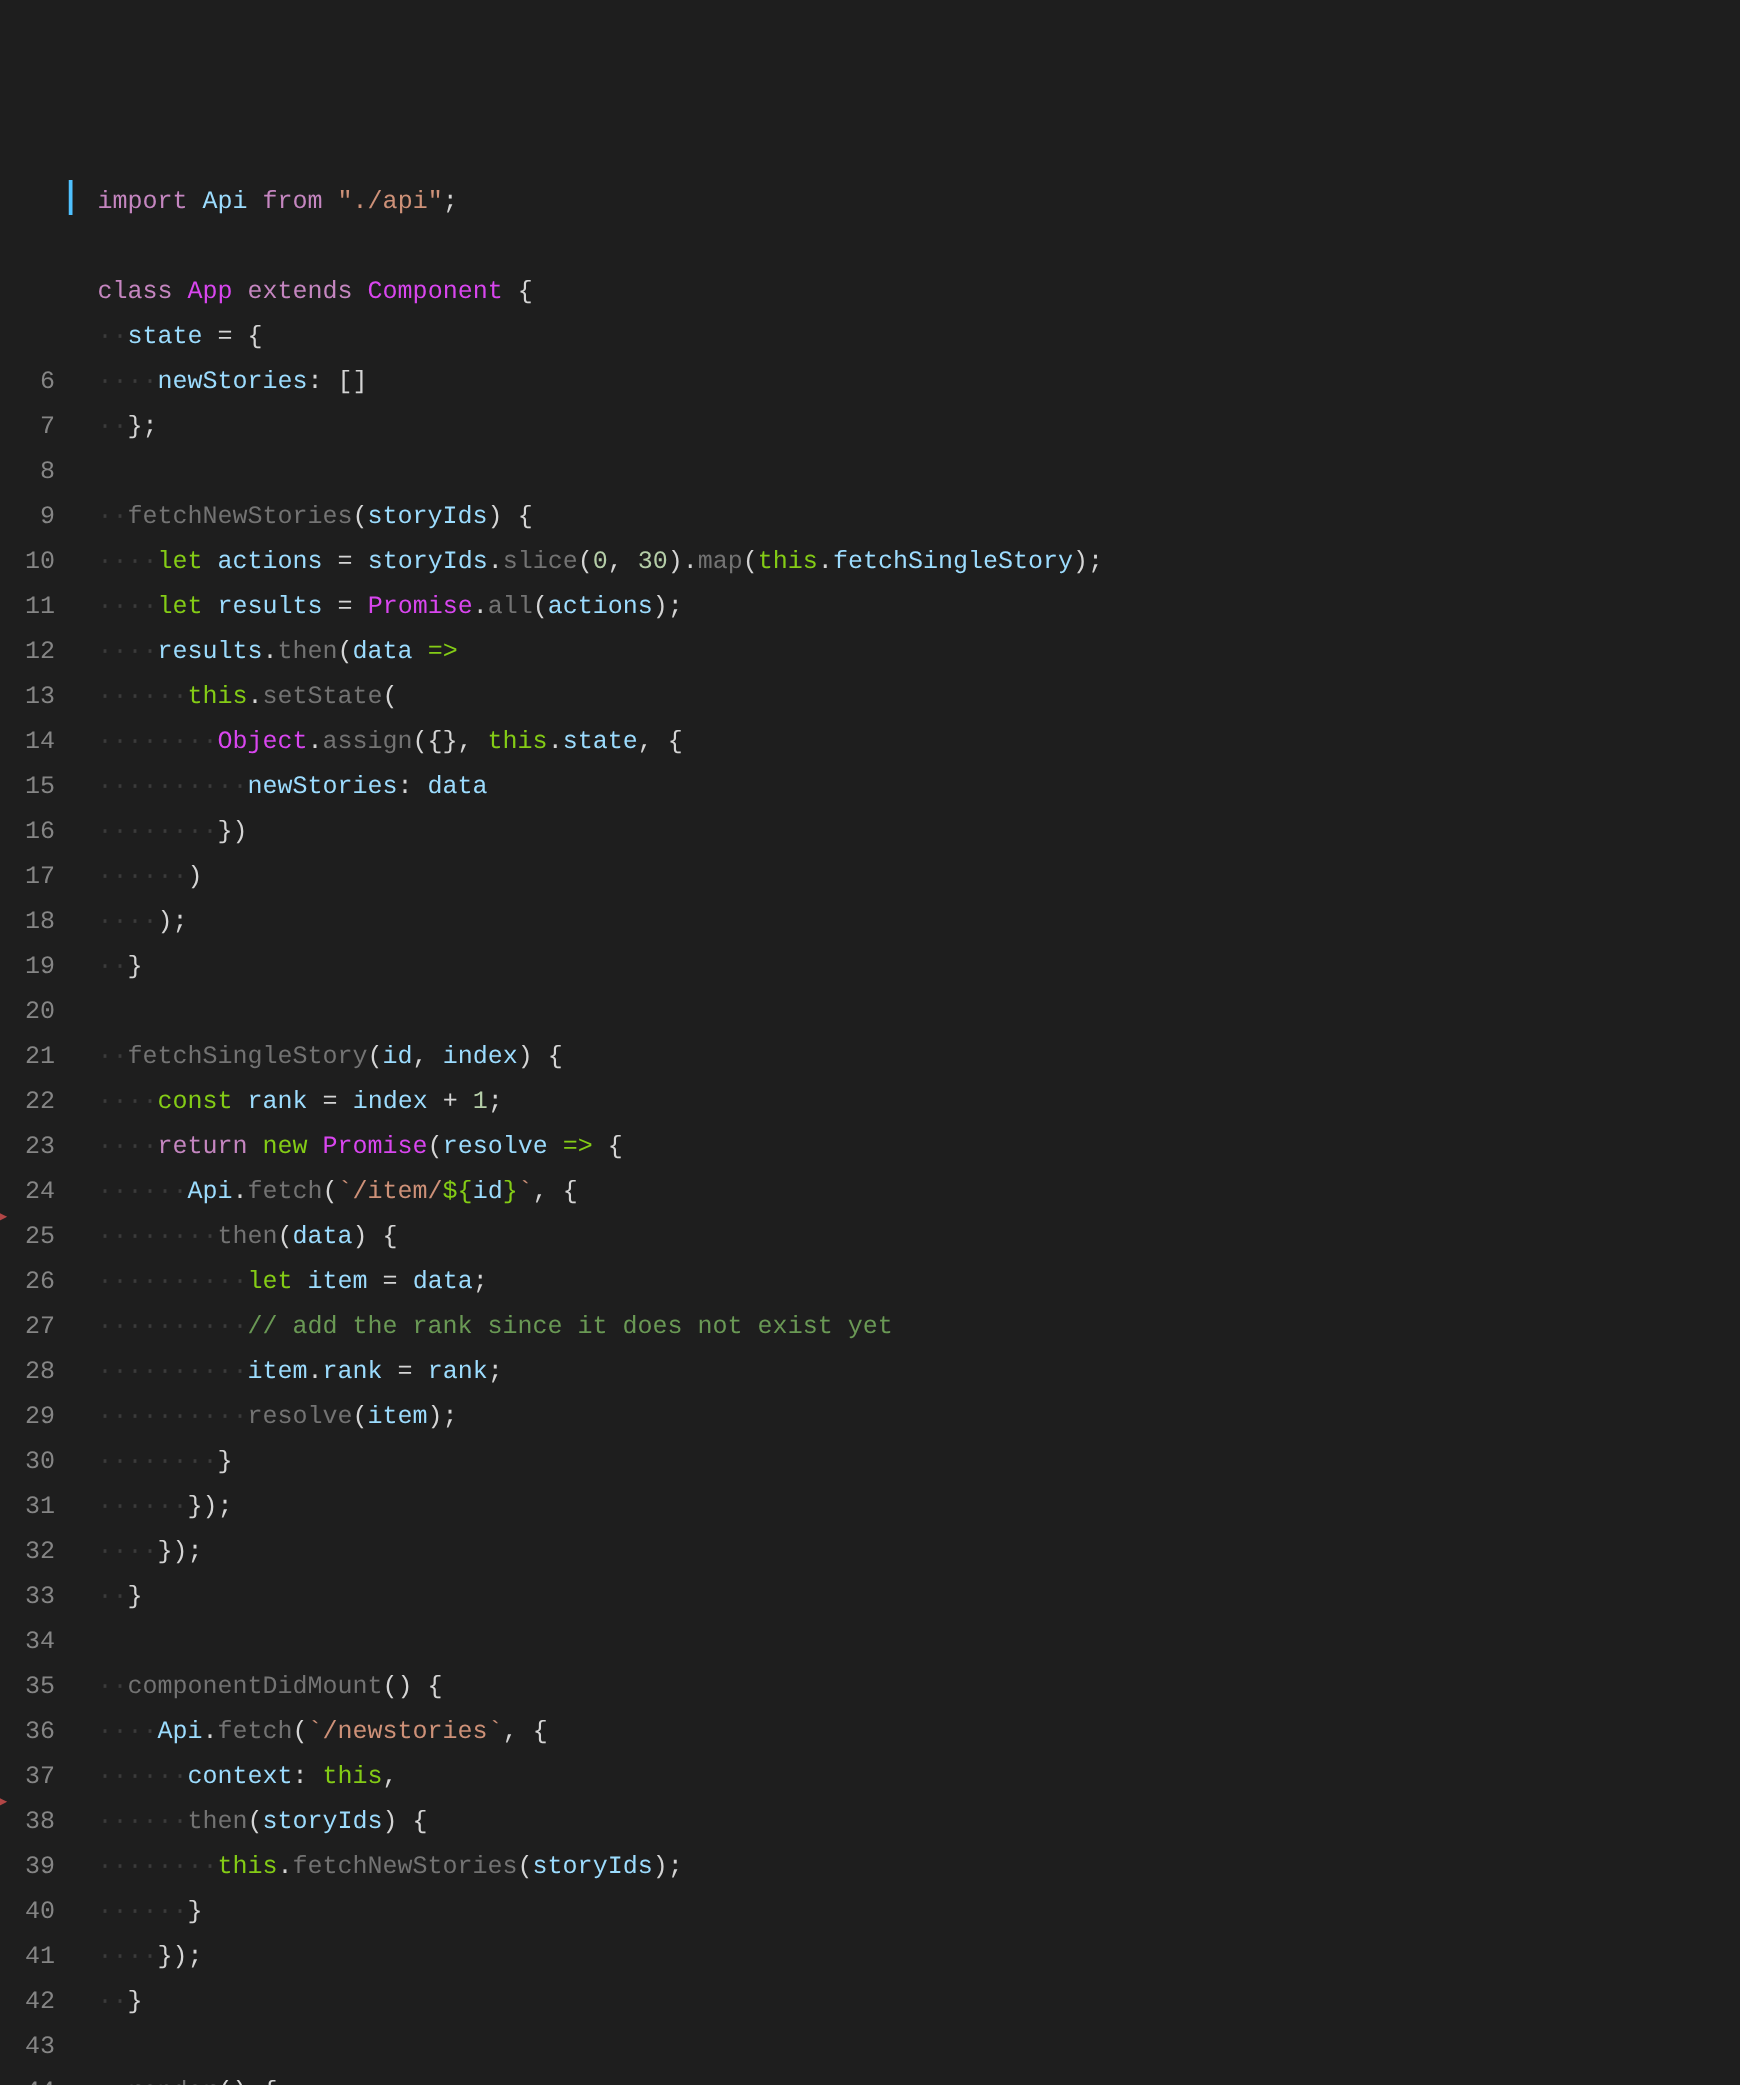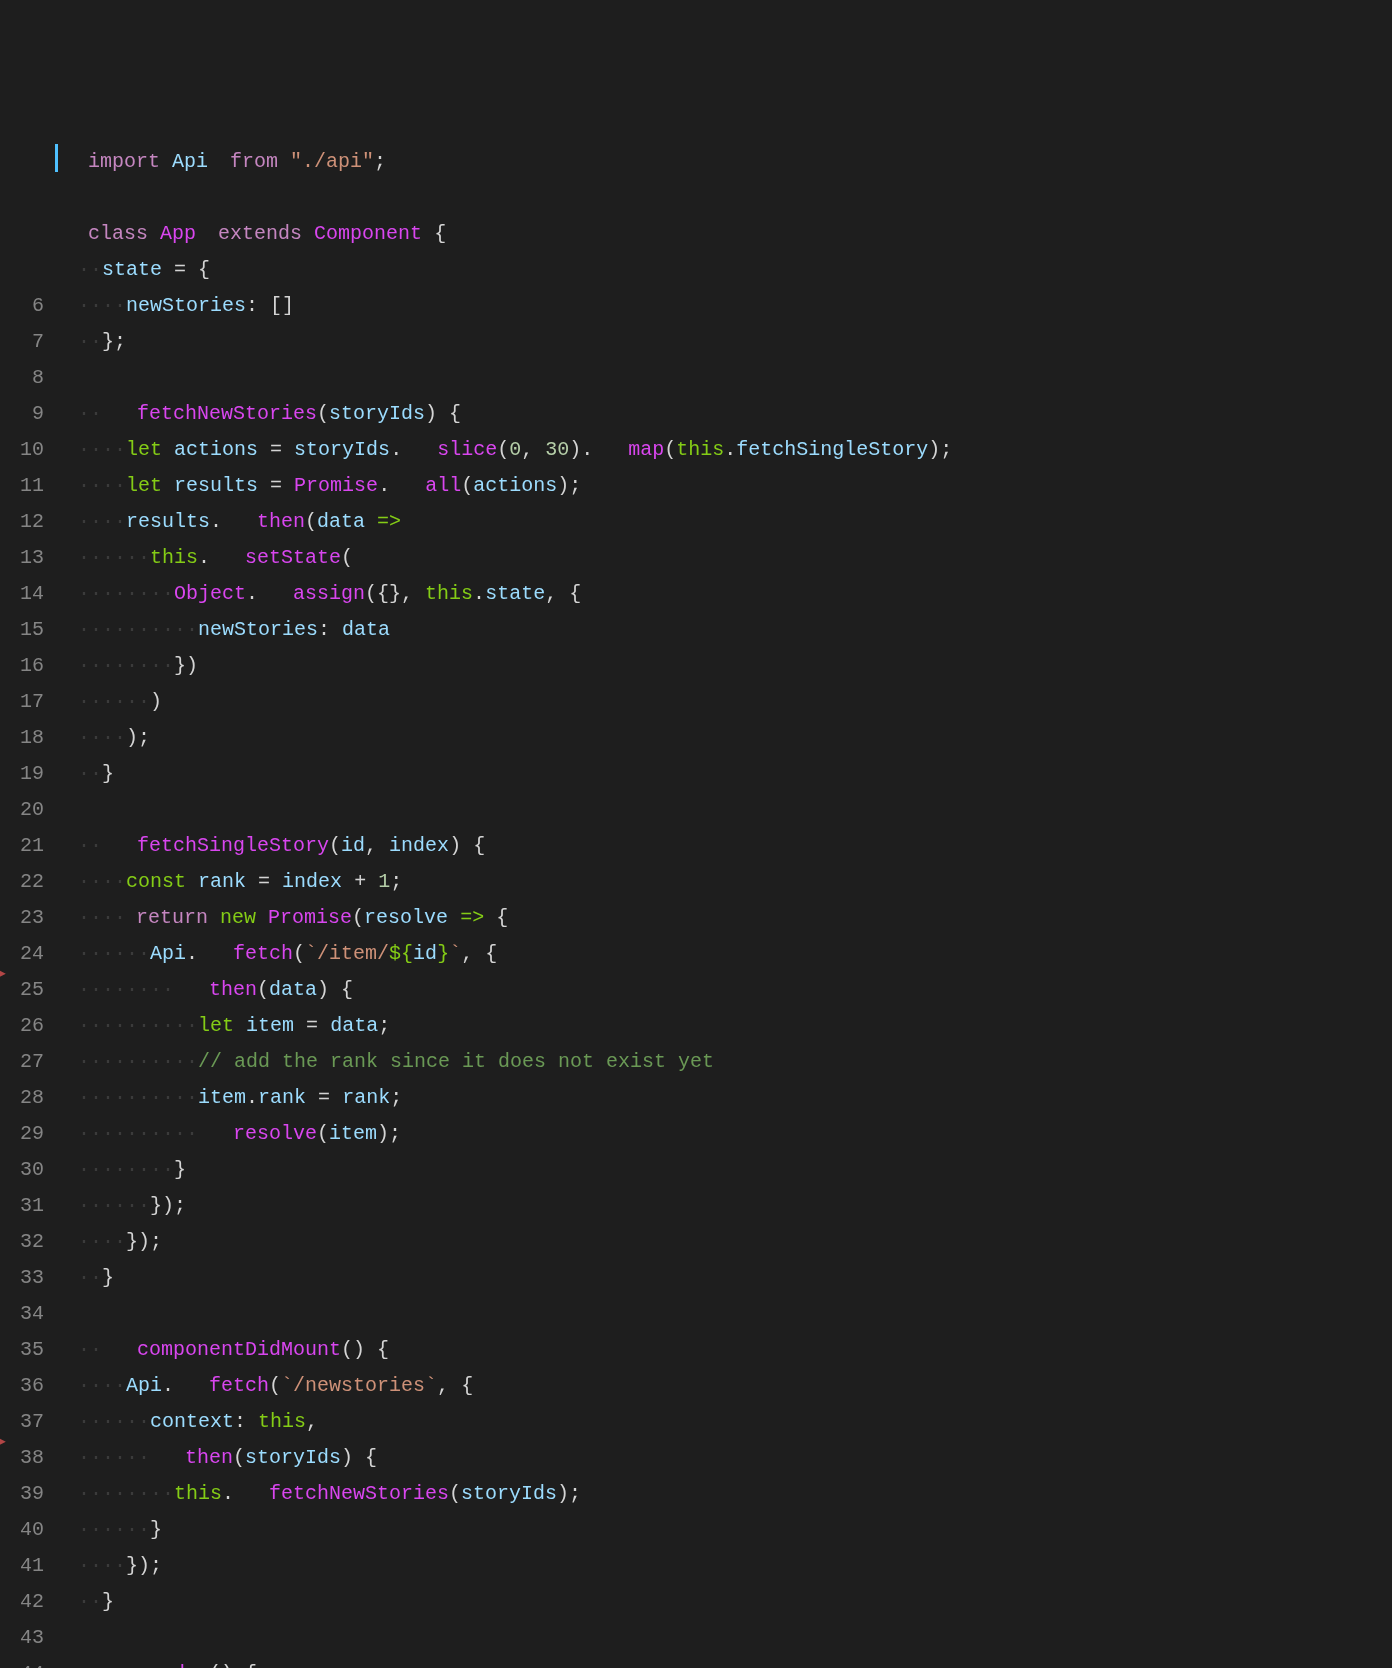--- a/index.html
+++ b/index.html
@@ -27,26 +27,26 @@
     right:0; top:0; bottom:0;
     width:3px;
   }
   .edge .seg { position:absolute; left:0; width:3px; }
   .edge .s1 { top:0; height:28px; background:#4fc1ff; } 
   .marks { position:absolute; left:-2px; top:0; width:12px; }
   .marks .m { position:absolute; color:#b24646; font-size:13px; }
   .code { padding-left:20px; position:relative; flex:1; }
   .code .cl { height:36px; }
   .ws { color:#3b3b3b; }
-  .kw { color:#c586c0;margin-left:10px; }          
+  .kw { color:#c586c0; }          
   .st { color:#84cc16; }          
   .id { color:#d4d4d4; }
   .var { color:#9cdcfe; }         
   .cls { color:#d946ef; }         
-  .fn { color:#d946ef;margin-left:35px; }          
+  .fn { color:#737373; }          
   .str { color:#ce9178; }         
   .num { color:#b5cea8; }
   .pn { color:#d4d4d4; }
   .op { color:#d4d4d4; }
   .cm { color:#6a9955;margin-top:34px; }
   .prop { color:#9cdcfe;margin-top:44px; }
   
 </style>
 </head>
 <body>

